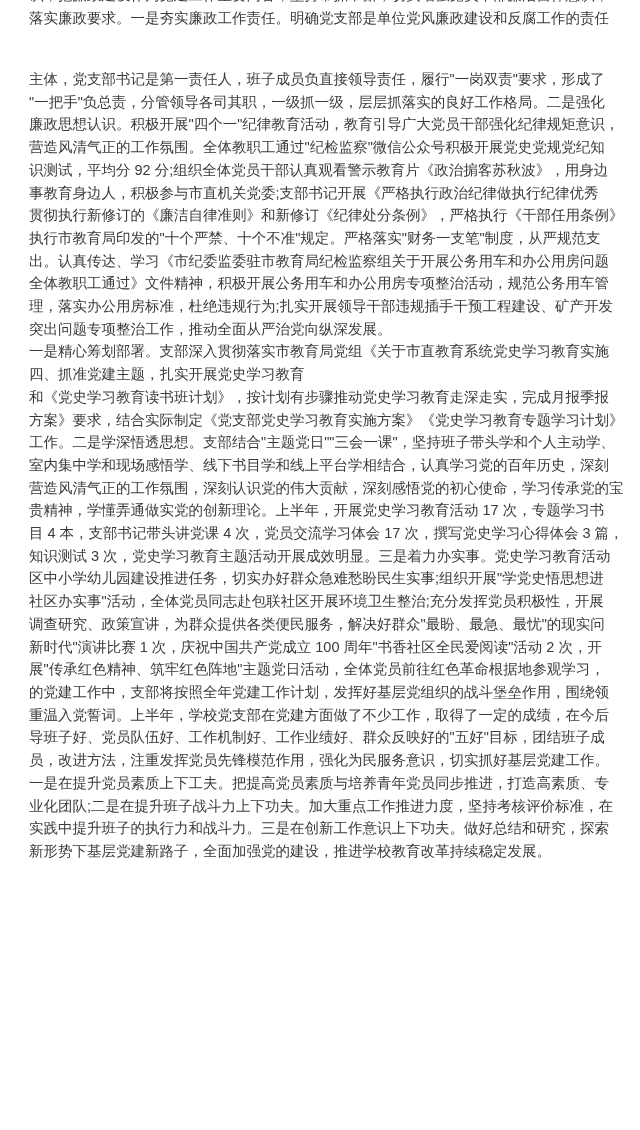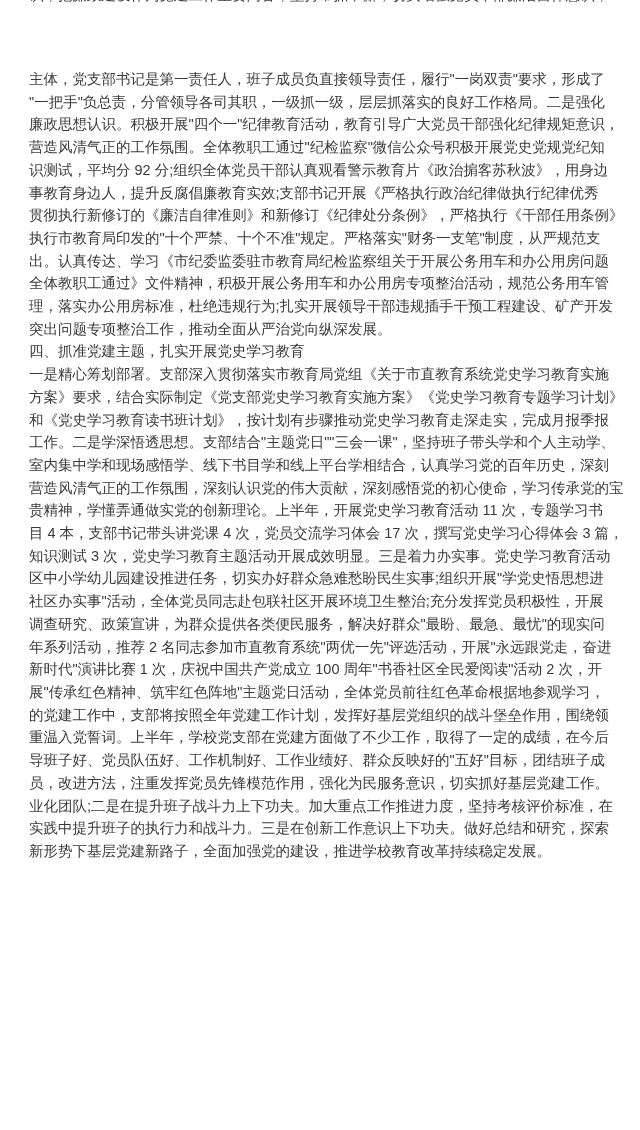--- a/index.html
+++ b/index.html
@@ -24,51 +24,52 @@
     color: #3a3a3a;
     white-space: nowrap;
     letter-spacing: 0;
   }
 </style>
 </head>
 <body>
 
 <div class="text-block block-top">
   <div class="doc-line">识，把廉政建设作为党建工作重要内容，坚持常抓不懈，切实增强党员干部廉洁自律意识，</div>
+  <div class="doc-line">落实廉政要求。一是夯实廉政工作责任。明确党支部是单位党风廉政建设和反腐工作的责任</div>
 </div>
 
 <div class="text-block block-main">
     <div class="doc-line">主体，党支部书记是第一责任人，班子成员负直接领导责任，履行"一岗双责"要求，形成了</div>
     <div class="doc-line">"一把手"负总责，分管领导各司其职，一级抓一级，层层抓落实的良好工作格局。二是强化</div>
     <div class="doc-line">廉政思想认识。积极开展"四个一"纪律教育活动，教育引导广大党员干部强化纪律规矩意识，</div>
     <div class="doc-line">营造风清气正的工作氛围。全体教职工通过"纪检监察"微信公众号积极开展党史党规党纪知</div>
     <div class="doc-line">识测试，平均分 92 分;组织全体党员干部认真观看警示教育片《政治掮客苏秋波》，用身边</div>
-    <div class="doc-line">事教育身边人，提升反腐倡廉教育实效;支部书记开展《严格执行政治纪律做执行纪律优秀</div>
+    <div class="doc-line">事教育身边人，积极参与市直机关党委;支部书记开展《严格执行政治纪律做执行纪律优秀</div>
     <div class="doc-line">贯彻执行新修订的《廉洁自律准则》和新修订《纪律处分条例》，严格执行《干部任用条例》</div>
     <div class="doc-line">执行市教育局印发的"十个严禁、十个不准"规定。严格落实"财务一支笔"制度，从严规范支</div>
     <div class="doc-line">出。认真传达、学习《市纪委监委驻市教育局纪检监察组关于开展公务用车和办公用房问题</div>
     <div class="doc-line">全体教职工通过》文件精神，积极开展公务用车和办公用房专项整治活动，规范公务用车管</div>
     <div class="doc-line">理，落实办公用房标准，杜绝违规行为;扎实开展领导干部违规插手干预工程建设、矿产开发</div>
     <div class="doc-line">突出问题专项整治工作，推动全面从严治党向纵深发展。</div>
+    <div class="doc-line">一是精心筹划部署。支部深入贯彻落实市教育局党组《关于市直教育系统党史学习教育实施</div>
     <div class="doc-line">四、抓准党建主题，扎实开展党史学习教育</div>
-    <div class="doc-line">一是精心筹划部署。支部深入贯彻落实市教育局党组《关于市直教育系统党史学习教育实施</div>
+    <div class="doc-line">和《党史学习教育读书班计划》，按计划有步骤推动党史学习教育走深走实，完成月报季报</div>
     <div class="doc-line">方案》要求，结合实际制定《党支部党史学习教育实施方案》《党史学习教育专题学习计划》</div>
-    <div class="doc-line">和《党史学习教育读书班计划》，按计划有步骤推动党史学习教育走深走实，完成月报季报</div>
     <div class="doc-line">工作。二是学深悟透思想。支部结合"主题党日""三会一课"，坚持班子带头学和个人主动学、</div>
     <div class="doc-line">室内集中学和现场感悟学、线下书目学和线上平台学相结合，认真学习党的百年历史，深刻</div>
     <div class="doc-line">营造风清气正的工作氛围，深刻认识党的伟大贡献，深刻感悟党的初心使命，学习传承党的宝</div>
-    <div class="doc-line">贵精神，学懂弄通做实党的创新理论。上半年，开展党史学习教育活动 11 次，专题学习书</div>
+    <div class="doc-line">贵精神，学懂弄通做实党的创新理论。上半年，开展党史学习教育活动 17 次，专题学习书</div>
     <div class="doc-line">目 4 本，支部书记带头讲党课 4 次，党员交流学习体会 17 次，撰写党史学习心得体会 3 篇，</div>
     <div class="doc-line">知识测试 3 次，党史学习教育主题活动开展成效明显。三是着力办实事。党史学习教育活动</div>
     <div class="doc-line">区中小学幼儿园建设推进任务，切实办好群众急难愁盼民生实事;组织开展"学党史悟思想进</div>
     <div class="doc-line">社区办实事"活动，全体党员同志赴包联社区开展环境卫生整治;充分发挥党员积极性，开展</div>
     <div class="doc-line">调查研究、政策宣讲，为群众提供各类便民服务，解决好群众"最盼、最急、最忧"的现实问</div>
-    <div class="doc-line">年系列活动，推荐 2 名同志参加市直教育系统"两优一先"评选活动，开展"永远跟党走，奋进</div>
     <div class="doc-line">新时代"演讲比赛 1 次，庆祝中国共产党成立 100 周年"书香社区全民爱阅读"活动 2 次，开</div>
     <div class="doc-line">展"传承红色精神、筑牢红色阵地"主题党日活动，全体党员前往红色革命根据地参观学习，</div>
     <div class="doc-line">的党建工作中，支部将按照全年党建工作计划，发挥好基层党组织的战斗堡垒作用，围绕领</div>
     <div class="doc-line">重温入党誓词。上半年，学校党支部在党建方面做了不少工作，取得了一定的成绩，在今后</div>
     <div class="doc-line">导班子好、党员队伍好、工作机制好、工作业绩好、群众反映好的"五好"目标，团结班子成</div>
     <div class="doc-line">员，改进方法，注重发挥党员先锋模范作用，强化为民服务意识，切实抓好基层党建工作。</div>
+    <div class="doc-line">一是在提升党员素质上下工夫。把提高党员素质与培养青年党员同步推进，打造高素质、专</div>
     <div class="doc-line">业化团队;二是在提升班子战斗力上下功夫。加大重点工作推进力度，坚持考核评价标准，在</div>
     <div class="doc-line">实践中提升班子的执行力和战斗力。三是在创新工作意识上下功夫。做好总结和研究，探索</div>
     <div class="doc-line">新形势下基层党建新路子，全面加强党的建设，推进学校教育改革持续稳定发展。</div>
   </div>
 
 </body></html>

